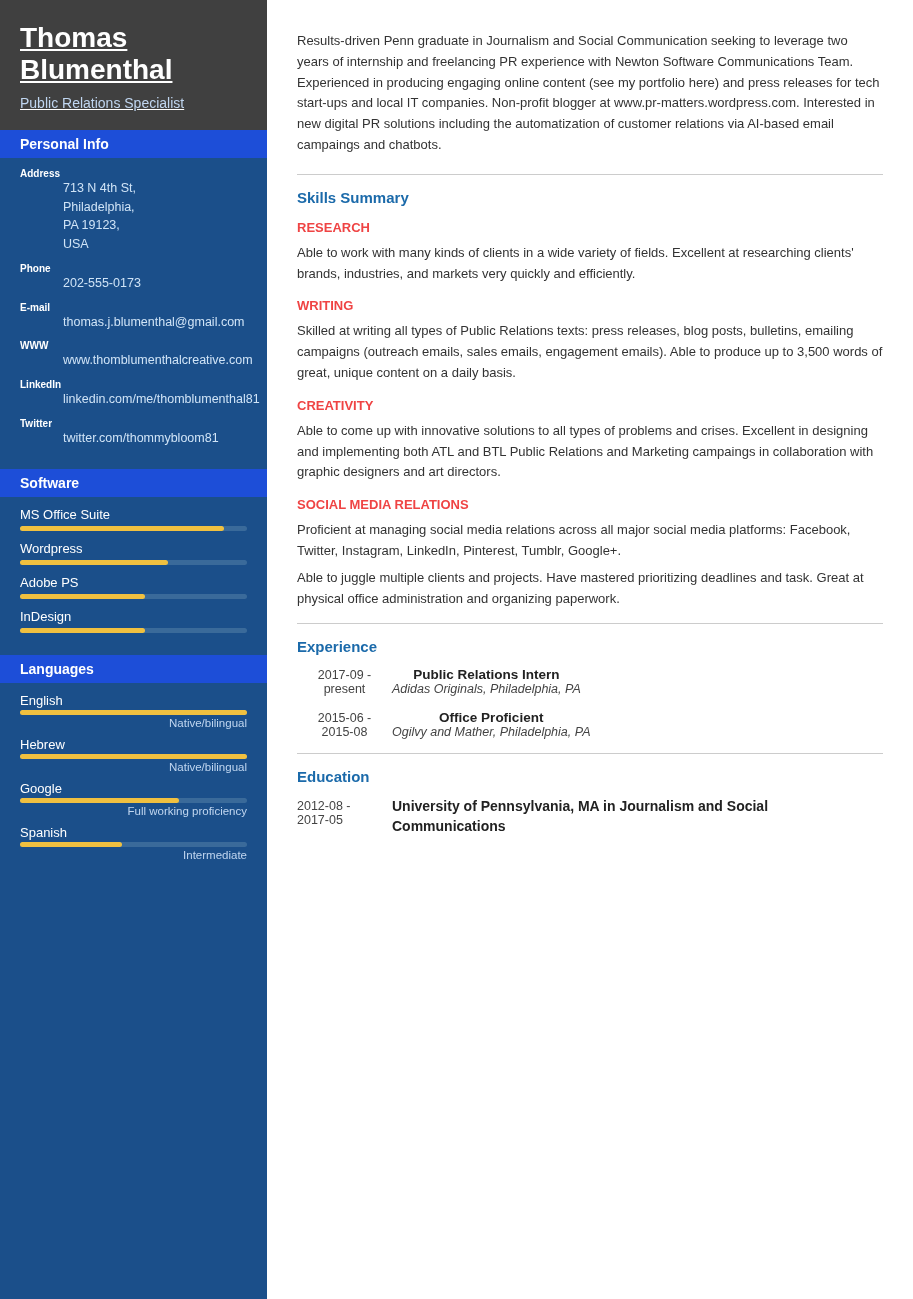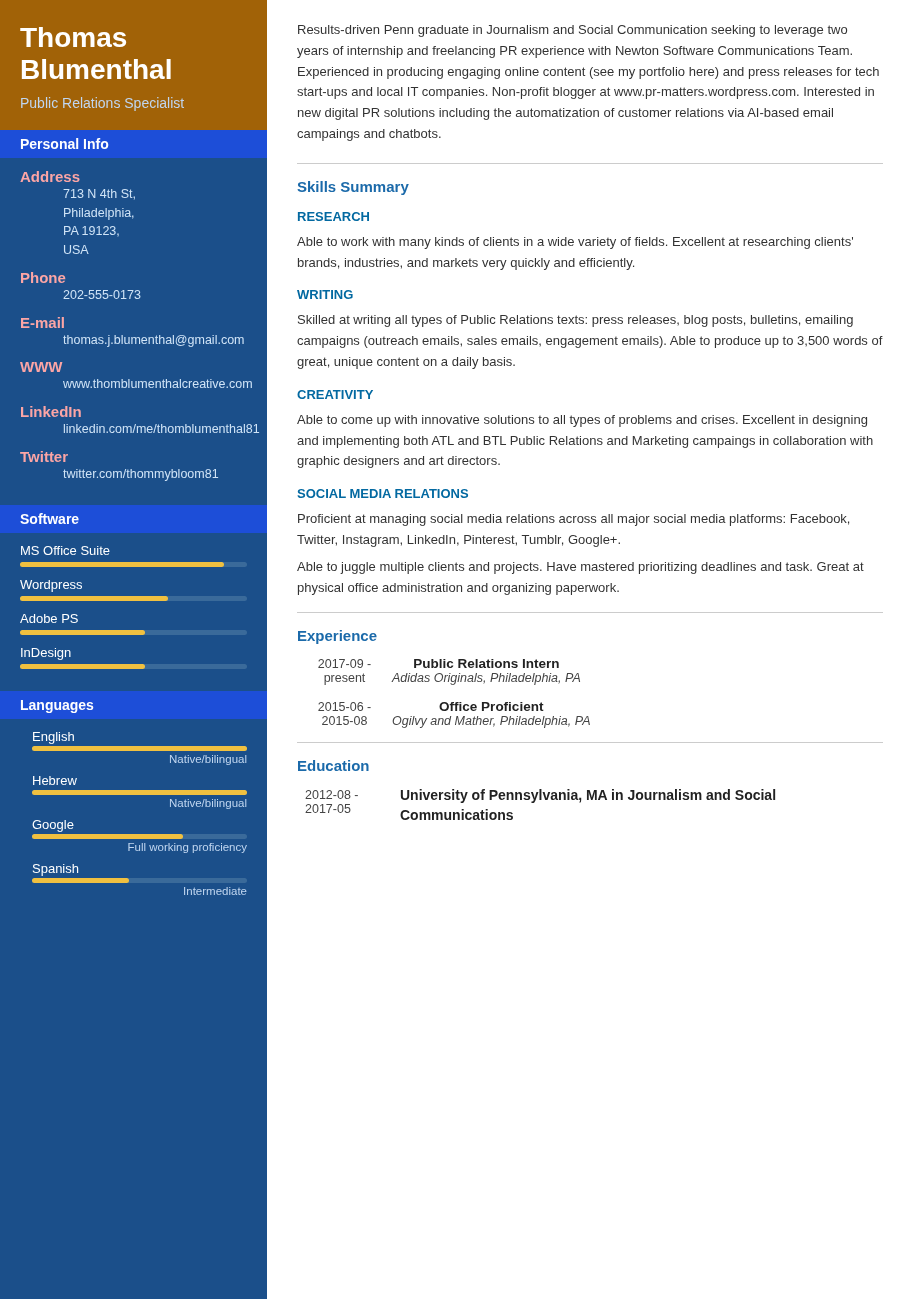--- a/index.html
+++ b/index.html
@@ -19,22 +19,23 @@
     
     .sidebar {
       width: 267px;
       min-width: 267px;
       background: #1b4f8a;
       color: #fff;
       padding: 0;
       flex-shrink: 0;
     }
     .sidebar-header {
-      background: #a16207;
+      background: #404040;
       padding: 22px 20px 16px 20px;
+      text-decoration: underline;
     }
     .sidebar-header .name {
       font-size: 28px;
       font-weight: 900;
       line-height: 1.15;
       color: #fff;
     }
     .sidebar-header .title {
       font-size: 14px;
       color: #c0d6f0;
@@ -50,22 +51,22 @@
       margin-top: 0;
     }
     .personal-info {
       padding: 10px 20px 12px 20px;
     }
     .info-item {
       margin-bottom: 9px;
     }
     .info-label {
       font-weight: 700;
-      color: #fca5a5;
-      font-size: 15px;
+      color: #ffffff;
+      font-size: 10px;
     }
     .info-value {
       color: #d0e4f7;
       font-size: 12.5px;
       line-height: 1.5;
       margin-left: 43px;
     }
     
     .software-section {
       padding: 10px 20px 12px 20px;
@@ -84,21 +85,21 @@
       background: #3a6a9a;
       border-radius: 3px;
     }
     .skill-bar-fill {
       height: 5px;
       background: #f0c040;
       border-radius: 3px;
     }
     
     .lang-section {
-      padding: 10px 20px 12px 32px;
+      padding: 10px 20px 12px 20px;
     }
     .lang-item {
       margin-bottom: 8px;
     }
     .lang-name {
       color: #fff;
       font-size: 13px;
       margin-bottom: 2px;
     }
     .lang-bar-bg {
@@ -114,21 +115,21 @@
       border-radius: 3px;
     }
     .lang-level {
       color: #c0d6f0;
       font-size: 11.5px;
       text-align: right;
     }
     
     .main {
       flex: 1;
-      padding: 20px 30px 30px 30px;
+      padding: 31px 30px 30px 30px;
       background: #fff;
     }
     .summary-text {
       font-size: 13px;
       color: #333;
       line-height: 1.6;
       margin-bottom: 18px;
     }
     .divider {
       border: none;
@@ -137,21 +138,21 @@
     }
     .main-section-title {
       color: #1b6aaa;
       font-size: 15px;
       font-weight: 700;
       margin-bottom: 12px;
     }
     .skill-category-title {
       font-size: 13px;
       font-weight: 900;
-      color: #0369a1;
+      color: #ef4444;
       margin-bottom: 8px;
       margin-top: 14px;
     }
     .skill-category-desc {
       font-size: 13px;
       color: #333;
       line-height: 1.6;
       margin-bottom: 6px;
     }
     
@@ -180,21 +181,20 @@
     
     .edu-item {
       display: flex;
       margin-bottom: 10px;
     }
     .edu-date {
       min-width: 95px;
       font-size: 12.5px;
       color: #444;
       padding-top: 2px;
-      margin-left: 8px;
     }
     .edu-details {}
     .edu-degree {
       font-weight: 900;
       font-size: 14px;
       color: #222;
       line-height: 1.4;
     }
   </style>
 </head>

